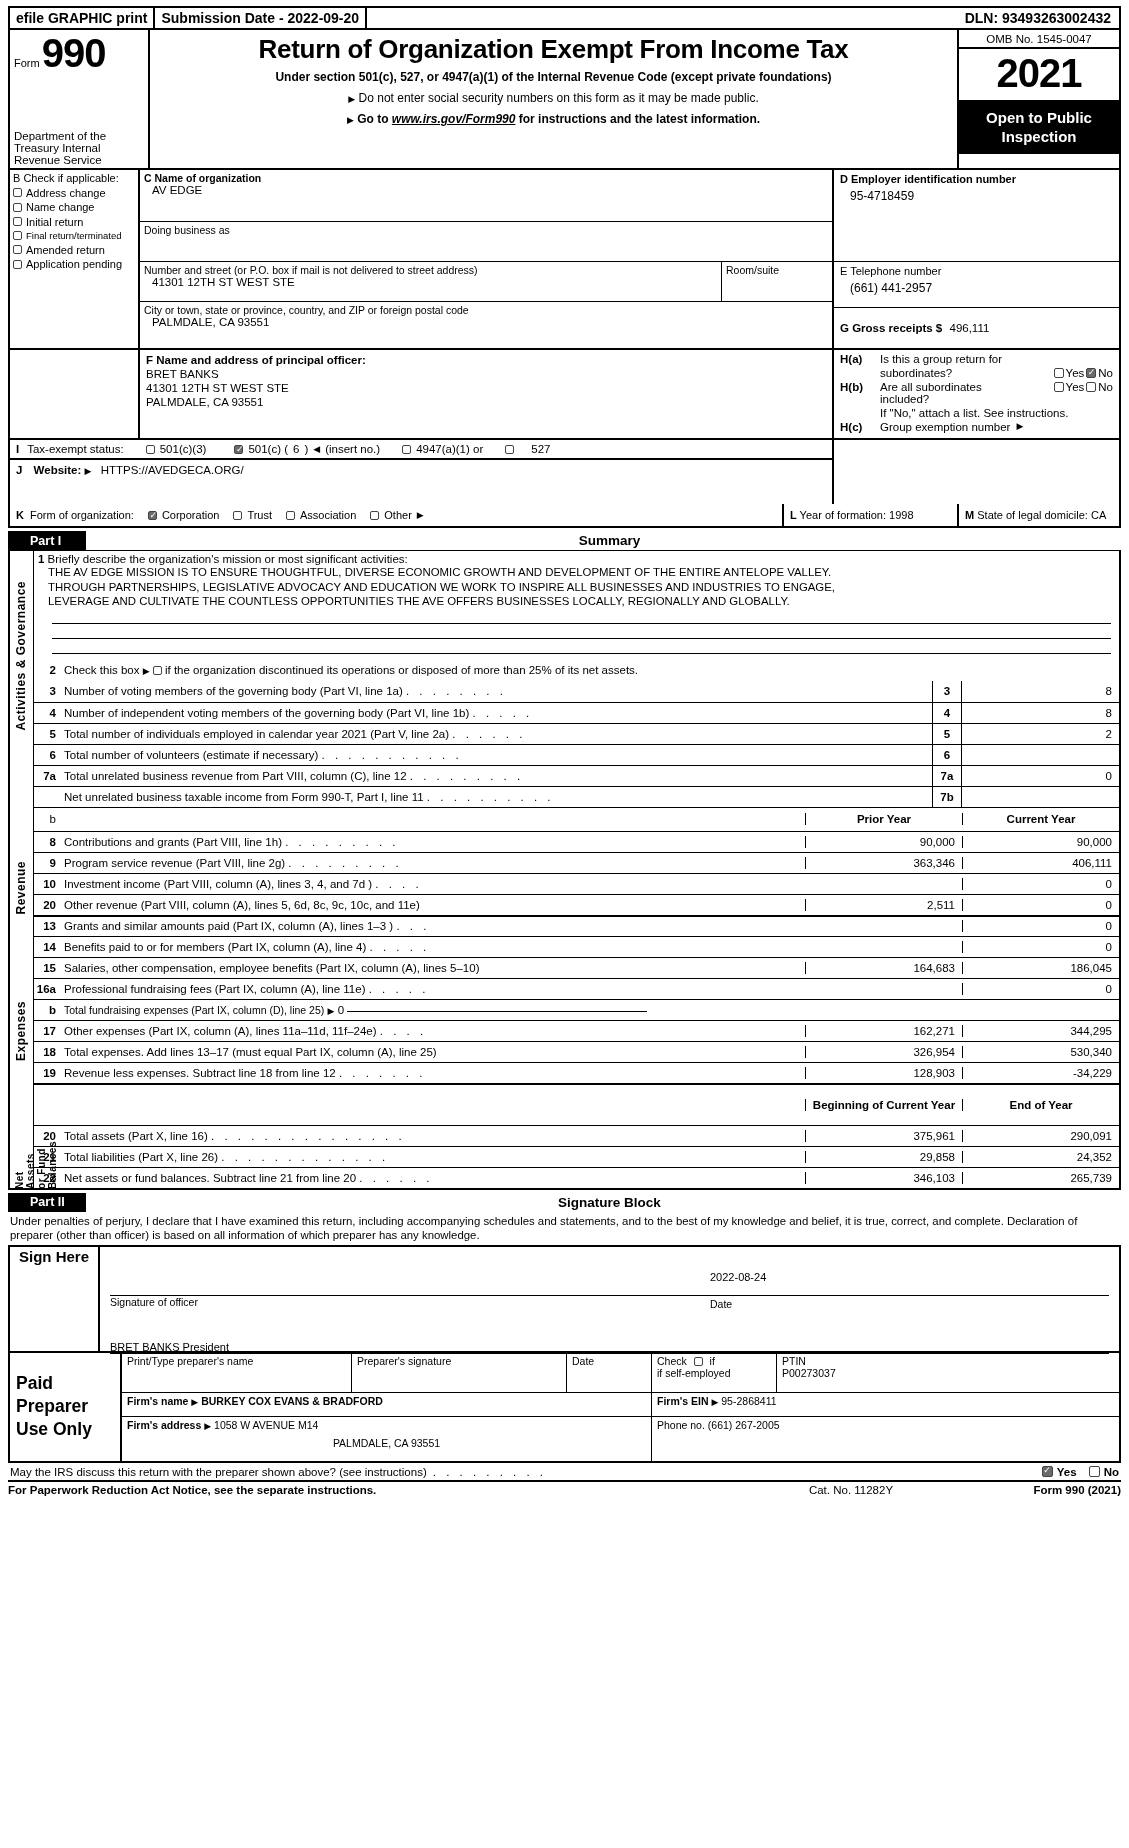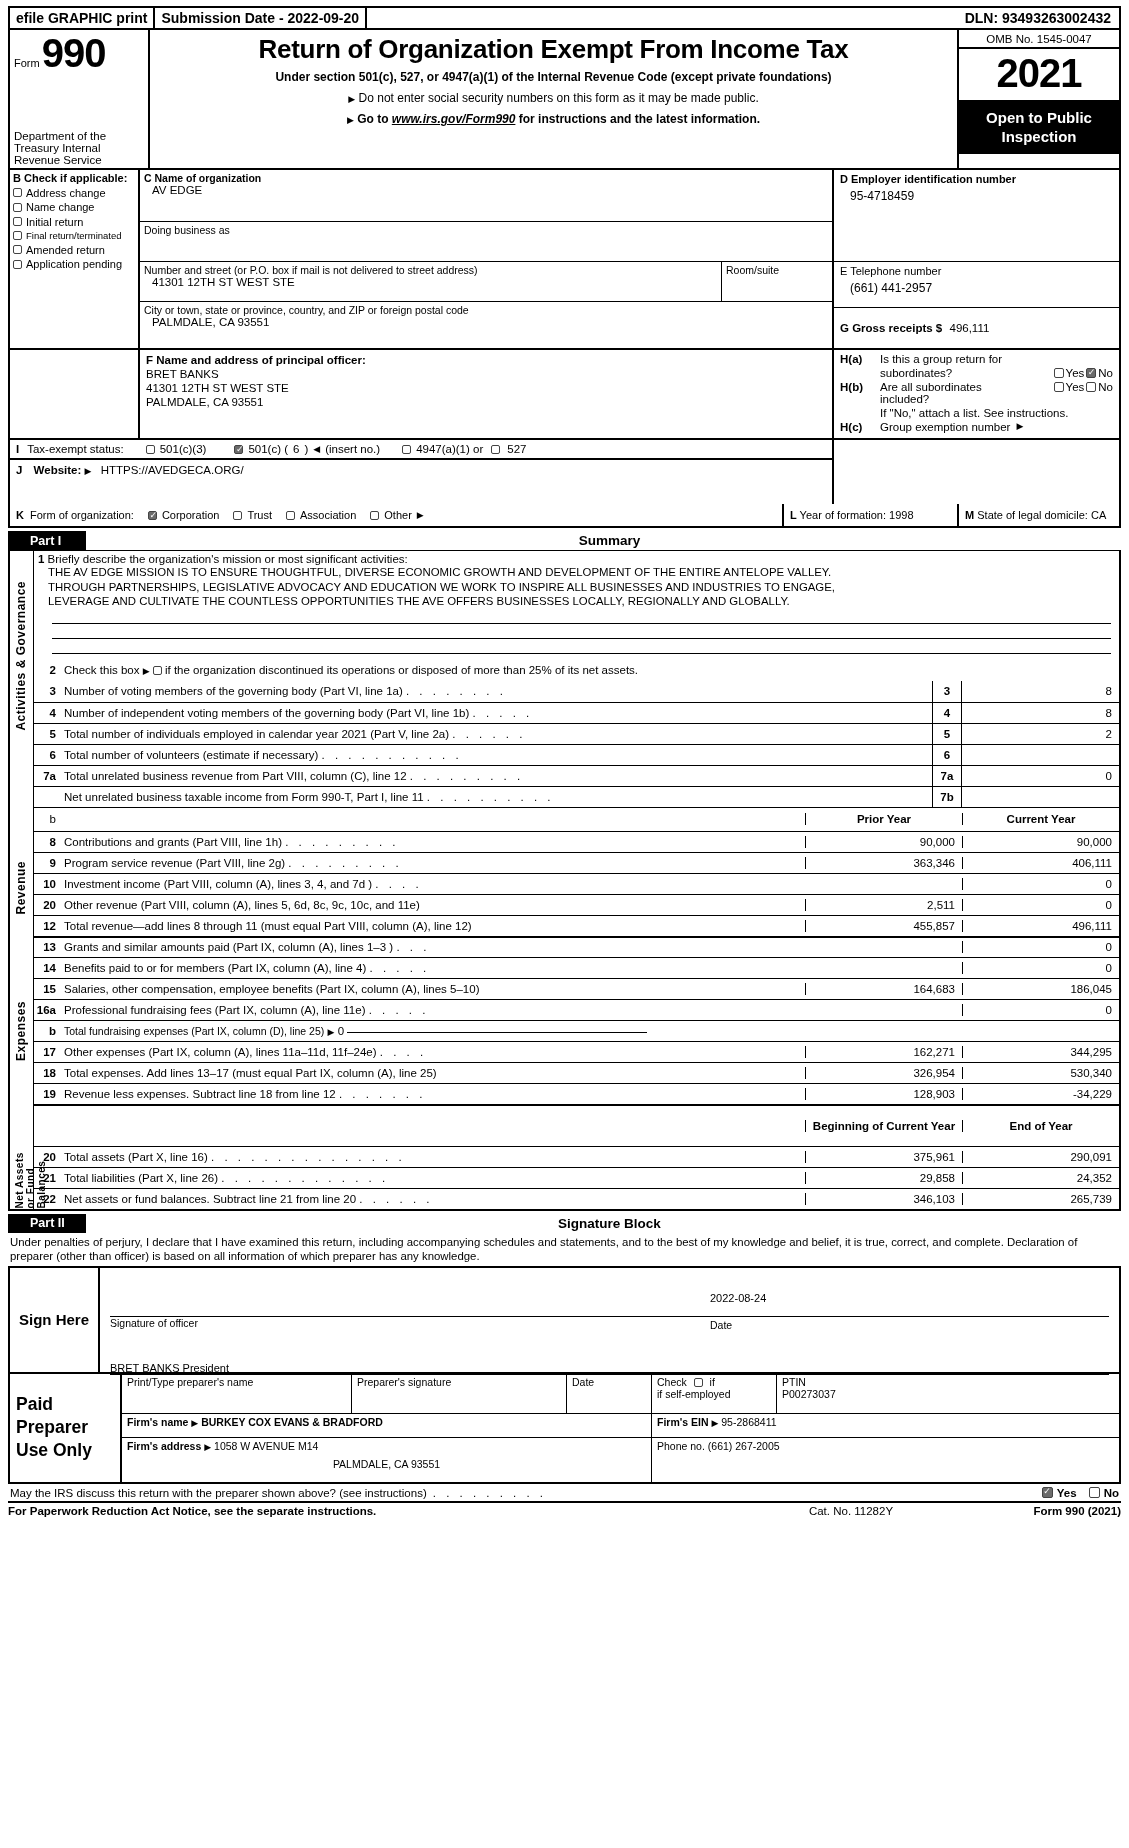--- a/index.html
+++ b/index.html
@@ -39,21 +39,21 @@
             padding:6px 0 8px;}
 
   
   .lineA{ border-left:2px solid #000;border-right:2px solid #000;border-bottom:2px solid #000;
           font-size:14.5px; font-weight:bold; padding:1px 4px; }
 
   
   .entity{ display:flex; border-left:2px solid #000; border-right:2px solid #000;
            border-bottom:2px solid #000; }
   .col-b{ width:130px; border-right:2px solid #000; padding:2px 3px; font-size:11px;}
-  .col-b .hdr{font-weight:bold; margin-bottom:2px;}
+  .col-b .hdr{font-weight:normal; margin-bottom:2px;}
   .cb-row{ display:flex; align-items:center; gap:4px; margin:2.5px 0; }
   .cbox{ width:9px;height:9px;border:1.3px solid #444;border-radius:2px;display:inline-block;
          flex:none; background:#fff;}
   .cbox.chk{ background:#6b6b6b; position:relative;}
   .cbox.chk:after{content:"\2713"; color:#fff; font-size:9px; position:absolute; left:0.5px; top:-2px;}
   .col-c{ flex:1; border-right:2px solid #000; }
   .sub{ border-bottom:1.4px solid #000; padding:2px 4px; }
   .sub .lbl{ font-size:10.5px; }
   .sub .val{ font-size:11.5px; padding-left:8px; }
   .col-d{ width:285px; }
@@ -113,21 +113,21 @@
   .nval{ width:157px; text-align:right; padding-right:7px; flex:none;}
   .cell{ border-left:1.6px solid #000; text-align:right; padding-right:7px; flex:none;}
   .c1{ width:157px;} .c2{ width:157px;}
   .hdrcell{ text-align:center; font-weight:bold; padding-right:0;}
   .shaded{ background:#c9c9c9;}
 
   
   .p2text{ font-size:11.4px; line-height:14.5px; padding:2px 2px;}
   .signblk{ display:flex; border:2px solid #000; height:108px;}
   .sign-lbl{ width:88px; font-weight:bold; font-size:15px; display:flex;
-             align-items:center; justify-content:center; flex-direction:column; line-height:19px;}
+             align-items:center; flex-direction:column; line-height:19px;}
   .sign-body{ flex:1; border-left:2px solid #000; position:relative; padding:4px 10px;}
   .sigline{ border-bottom:1.4px solid #000; height:29px; position:relative;}
   .sigcap{ font-size:10.5px; }
   .sigdate{ position:absolute; left:600px; top:4px; font-size:11px;}
   .sigdatecap{ position:absolute; left:600px; font-size:10.5px;}
 
   .prep{ display:flex; border:2px solid #000; border-top:none; }
   .prep-lbl{ width:110px; font-weight:bold; font-size:17.5px; line-height:23px;
              display:flex; flex-direction:column; justify-content:center; padding-left:6px;}
   .prep-body{ flex:1; border-left:2px solid #000; }
@@ -319,21 +319,21 @@
           <span>501(c) (</span>
           <span>6</span>
           <span>)</span>
           <span class="arr">◀</span>
           <span>(insert no.)</span>
         </span>
         <span style="display:flex;align-items:center;gap:5px;margin-left:14px">
           <span class="cbox"></span>
           <span>4947(a)(1) or</span>
         </span>
-        <span style="display:flex;align-items:center;gap:7px;">
+        <span style="display:flex;align-items:center;gap:17px;margin-left:14px">
           <span class="cbox"></span>
           <span>527</span>
         </span>
       </div>
       <div class="jrow">
         <b>J</b>
         <b style="margin-left:8px">Website:</b>
         <span class="arr">▶</span>
         <span style="margin-left:6px">HTTPS://AVEDGECA.ORG/</span>
       </div>
@@ -504,28 +504,20 @@
         <span class="cell c2">0</span>
       </div>
       <div class="numrow">
         <span class="nn">20</span>
         <span class="ntext">
           <span>Other revenue (Part VIII, column (A), lines 5, 6d, 8c, 9c, 10c, and 11e)</span>
         </span>
         <span class="cell c1">2,511</span>
         <span class="cell c2">0</span>
       </div>
-      <div class="numrow">
-        <span class="nn">12</span>
-        <span class="ntext">
-          <span>Total revenue—add lines 8 through 11 (must equal Part VIII, column (A), line 12)</span>
-        </span>
-        <span class="cell c1">455,857</span>
-        <span class="cell c2">496,111</span>
-      </div>
 
       <div class="numrow" style="border-top:2.4px solid #000">
         <span class="nn">13</span>
         <span class="ntext">
           <span>Grants and similar amounts paid (Part IX, column (A), lines 1–3 )</span>
           <span class="dots">. . .</span>
         </span>
         <span class="cell c1"></span>
         <span class="cell c2">0</span>
       </div>

